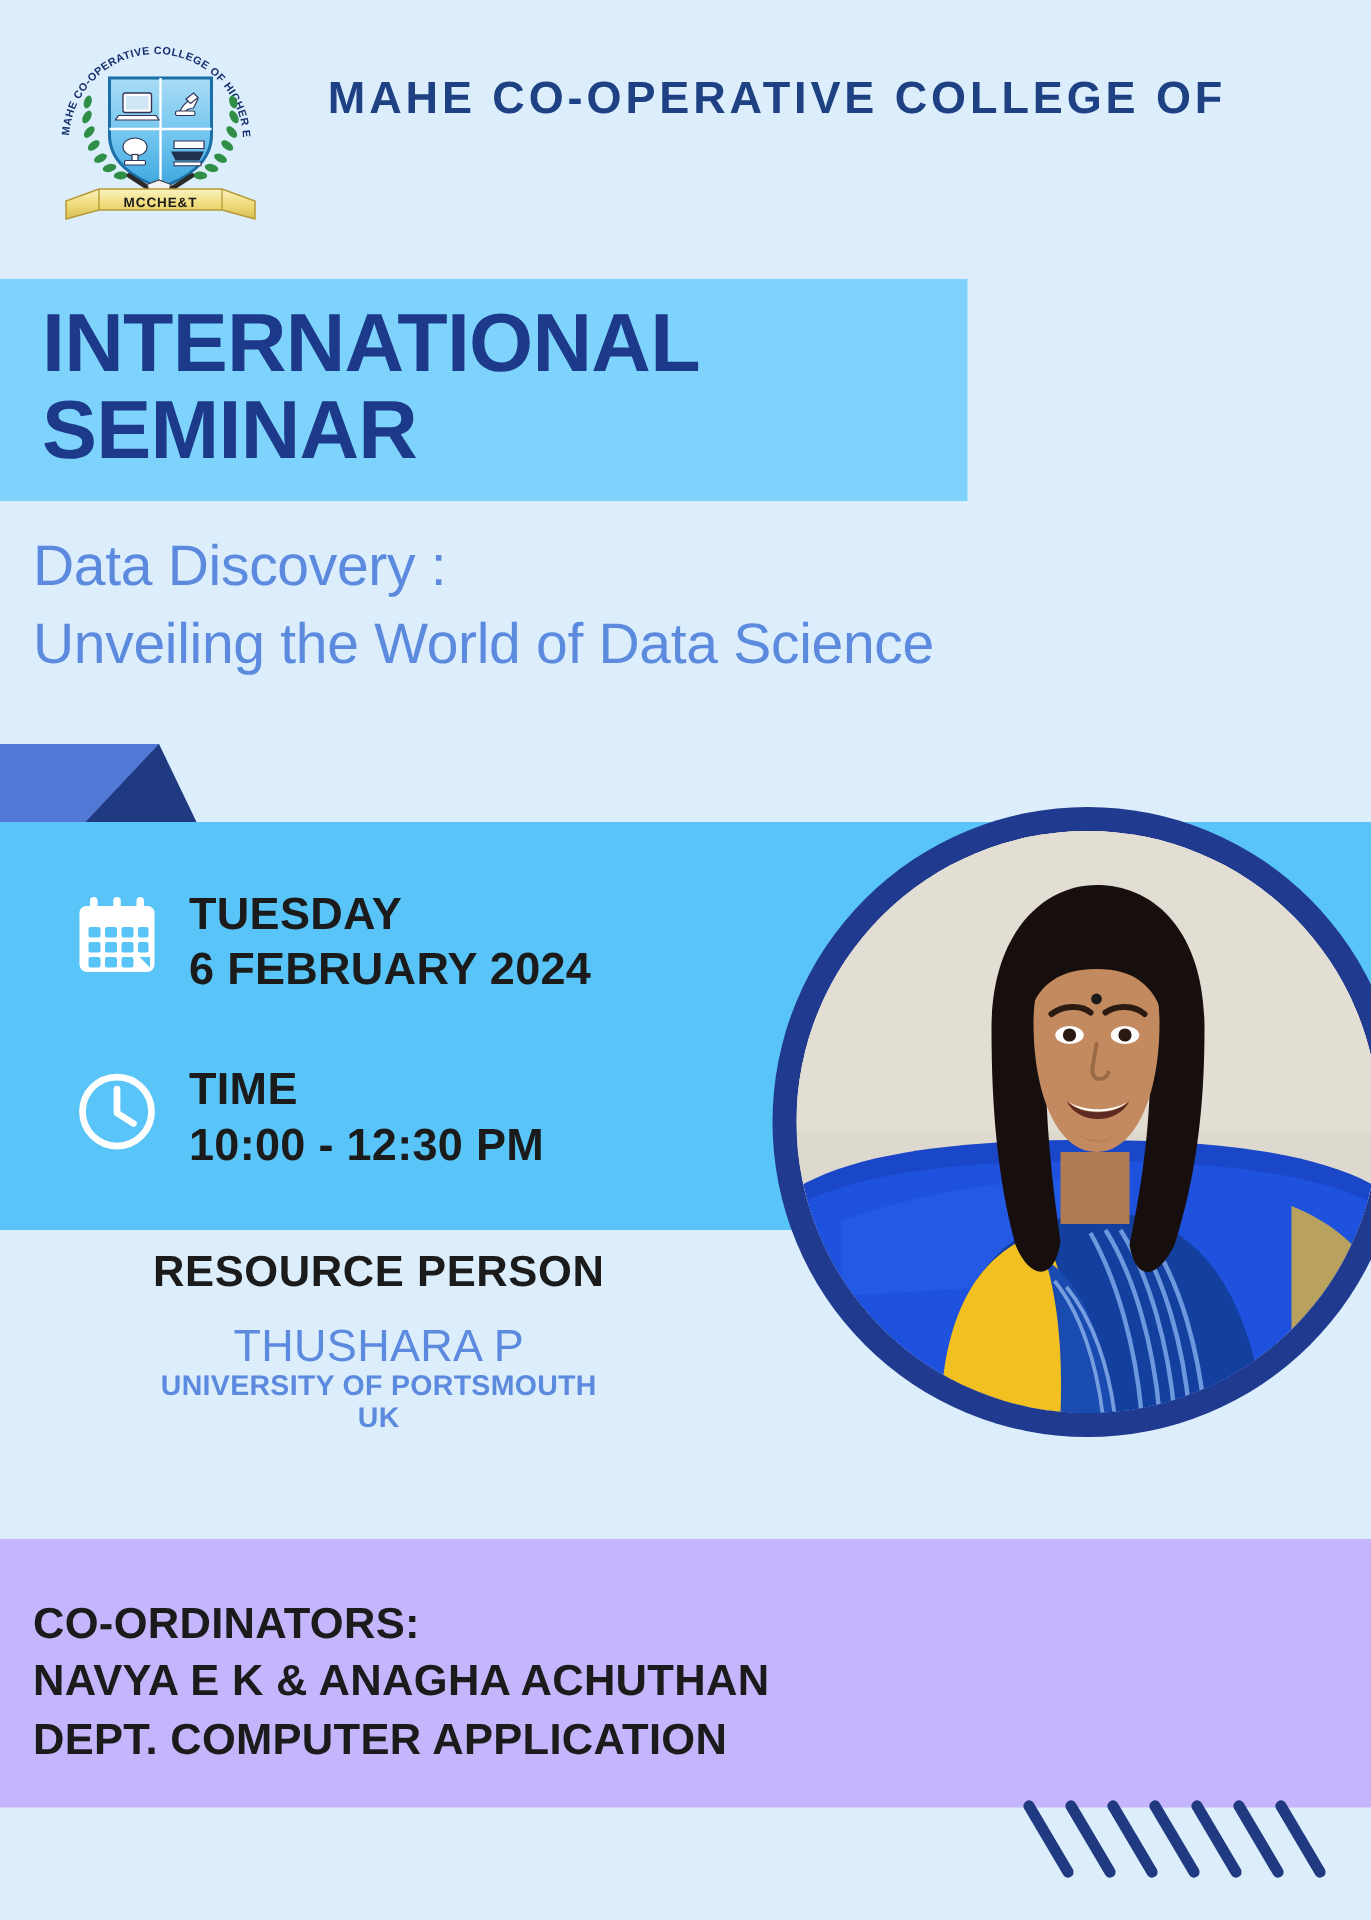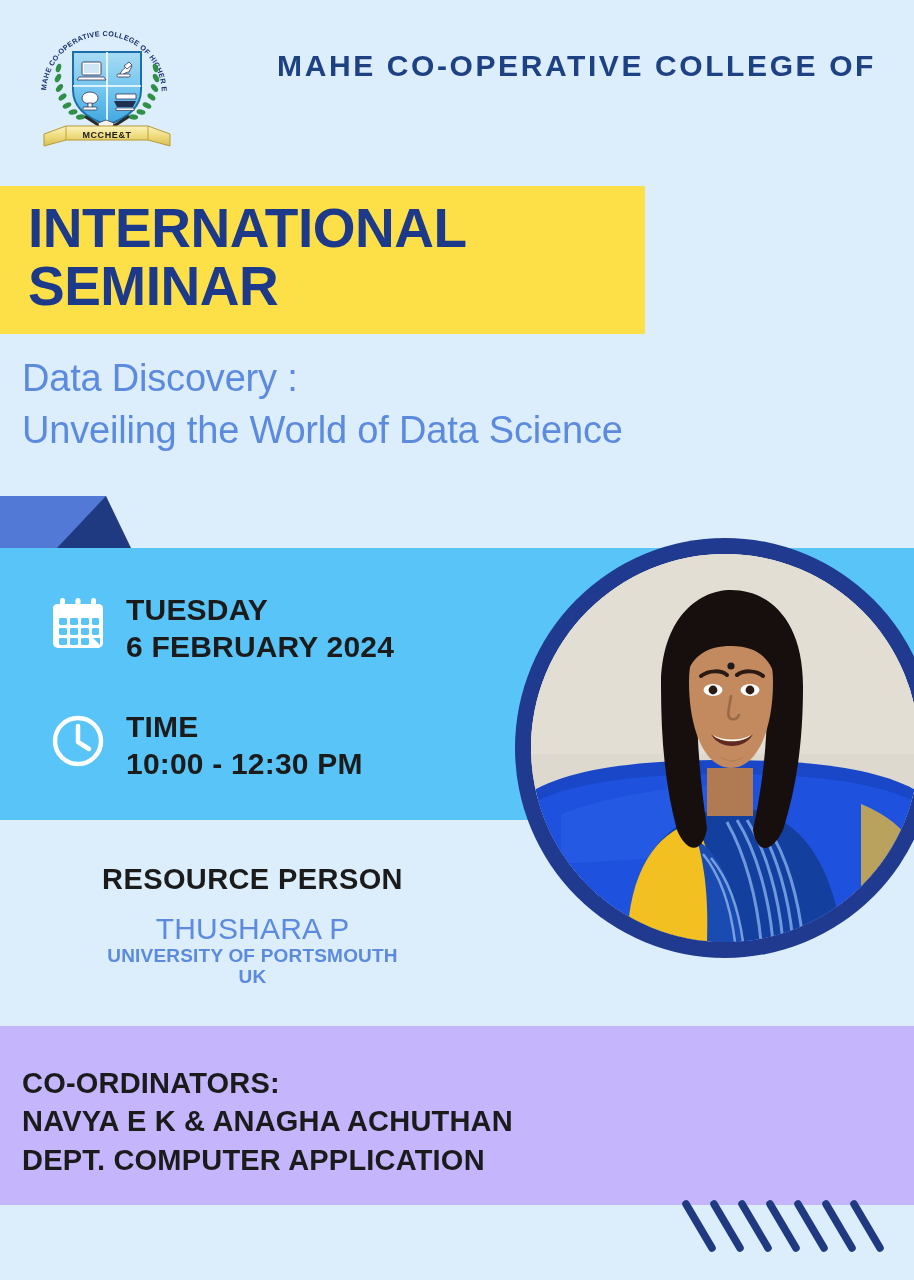--- a/index.html
+++ b/index.html
@@ -26,39 +26,39 @@
     display: flex;
     align-items: center;
   }
   .logo-wrap {
     position: absolute;
     left: 28px; top: 22px;
     width: 158px; height: 130px;
   }
   .header-titles {
     position: absolute;
-    left: 216px; top: 44px;
+    left: 188px; top: 44px;
     width: 660px;
-    text-align: right;
+    text-align: center;
   }
   .header-line {
     color: #1d4183;
     font-weight: 800;
     font-size: 30px;
     letter-spacing: 2.6px;
     line-height: 1.45;
     white-space: nowrap;
   }
 
   
   .title-band {
     position: absolute;
     left: 0; top: 186px;
     width: 645px; height: 148px;
-    background: #fde047;
+    background: #7dd3fc;
   }
   .title-band .tb-line {
     color: #1d3a8a;
     font-weight: 800;
     font-size: 55px;
     line-height: 1.05;
     letter-spacing: -0.5px;
     margin-left: 28px;
   }
   .title-band .tb-line.first { padding-top: 14px; }
@@ -135,21 +135,20 @@
     overflow: hidden;
     background: #ded9cf;
   }
 
   
   .resource {
     position: absolute;
     left: 0; top: 832px;
     width: 505px;
     text-align: center;
-    margin-top: 31px;
   }
   .resource-label {
     color: #1b1b1b;
     font-weight: 800;
     font-size: 29px;
     letter-spacing: 0.4px;
     margin-bottom: 17px;
   }
   .resource-name {
     color: #5b8ade;

